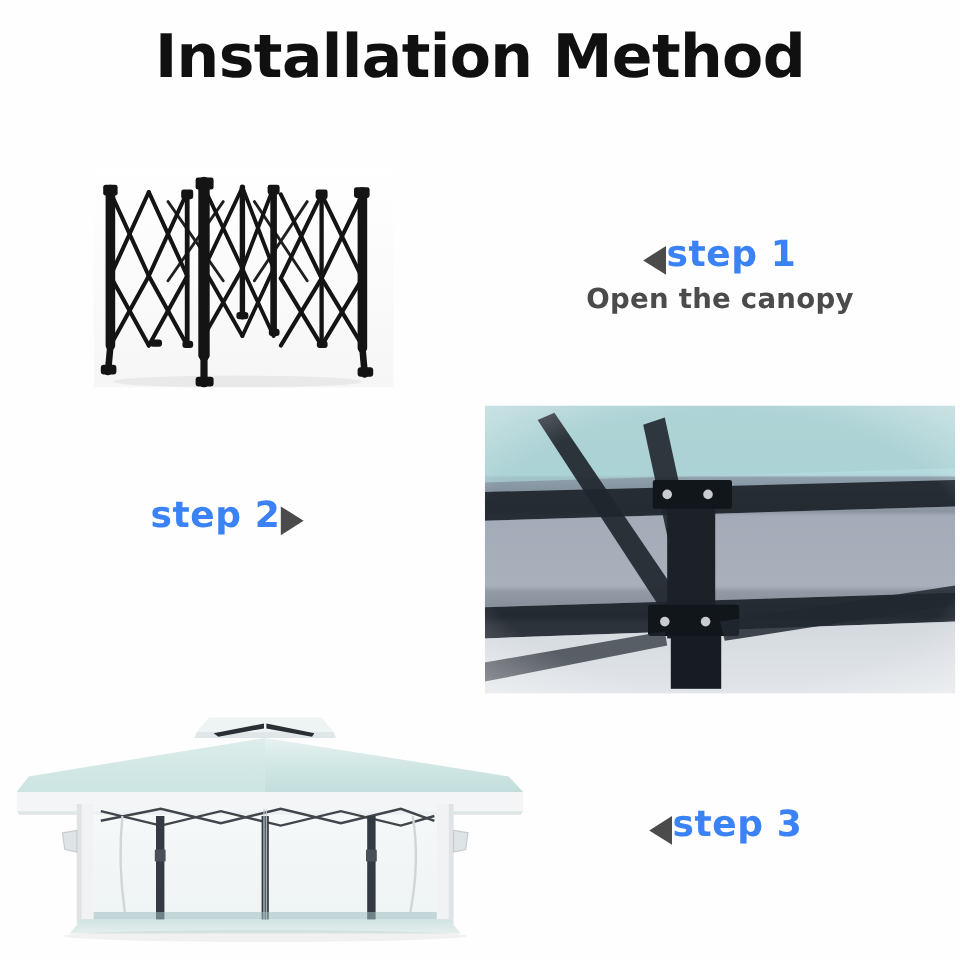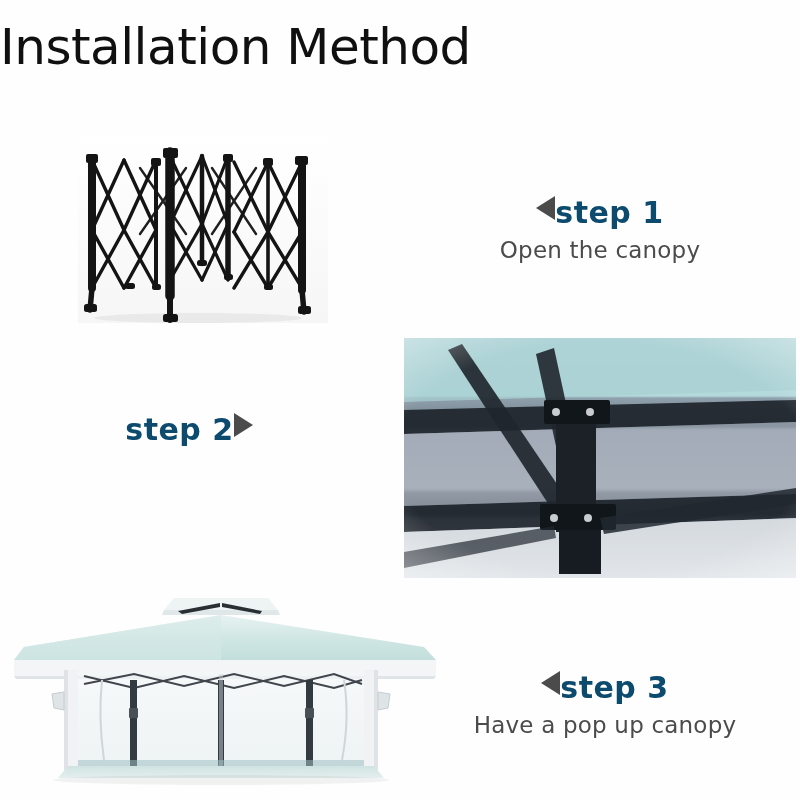--- a/index.html
+++ b/index.html
@@ -15,49 +15,50 @@
     font-family: "DejaVu Sans", sans-serif;
     background: #fefefe;
   }
 
   
   .page-title {
     position: absolute;
     left: 0;
     top: 22px;
     width: 800px;
+    text-align: center;
     font-family: "DejaVu Sans", sans-serif;
-    font-weight: normal;
+    font-weight: bold;
     font-size: 50px;
     letter-spacing: -0.5px;
     color: #101010;
     line-height: 1;
   }
 
   
   .step-block {
     position: absolute;
     text-align: center;
     color: #4b4b4b;
   }
   .step-head {
     display: flex;
-    align-items: flex-start;
+    align-items: flex-end;
     justify-content: center;
     font-family: "DejaVu Sans", sans-serif;
     font-weight: bold;
     font-size: 30px;
     letter-spacing: 0.5px;
-    color: #0c4a6e;
+    color: #3b82f6;
     line-height: 1.1;
   }
   .step-desc {
     margin-top: 7px;
     font-family: "DejaVu Sans", sans-serif;
-    font-weight: normal;
+    font-weight: bold;
     font-size: 23px;
     letter-spacing: 0.2px;
     color: #4b4b4b;
     line-height: 1.26;
     white-space: pre-line;
     text-align: center;
   }
   .tri {
     width: 0;
     height: 0;
@@ -340,14 +341,13 @@
 
     <ellipse cx="215" cy="192" rx="168" ry="5" fill="#000" opacity="0.05"></ellipse>
   </svg>
 </div>
 
 <div class="step-block" id="step3">
   <div class="step-head">
     <span class="tri tri-left"></span>
     <span>step 3</span>
   </div>
-  <div class="step-desc">Have a pop up canopy</div>
 </div>
 
 </body></html>

